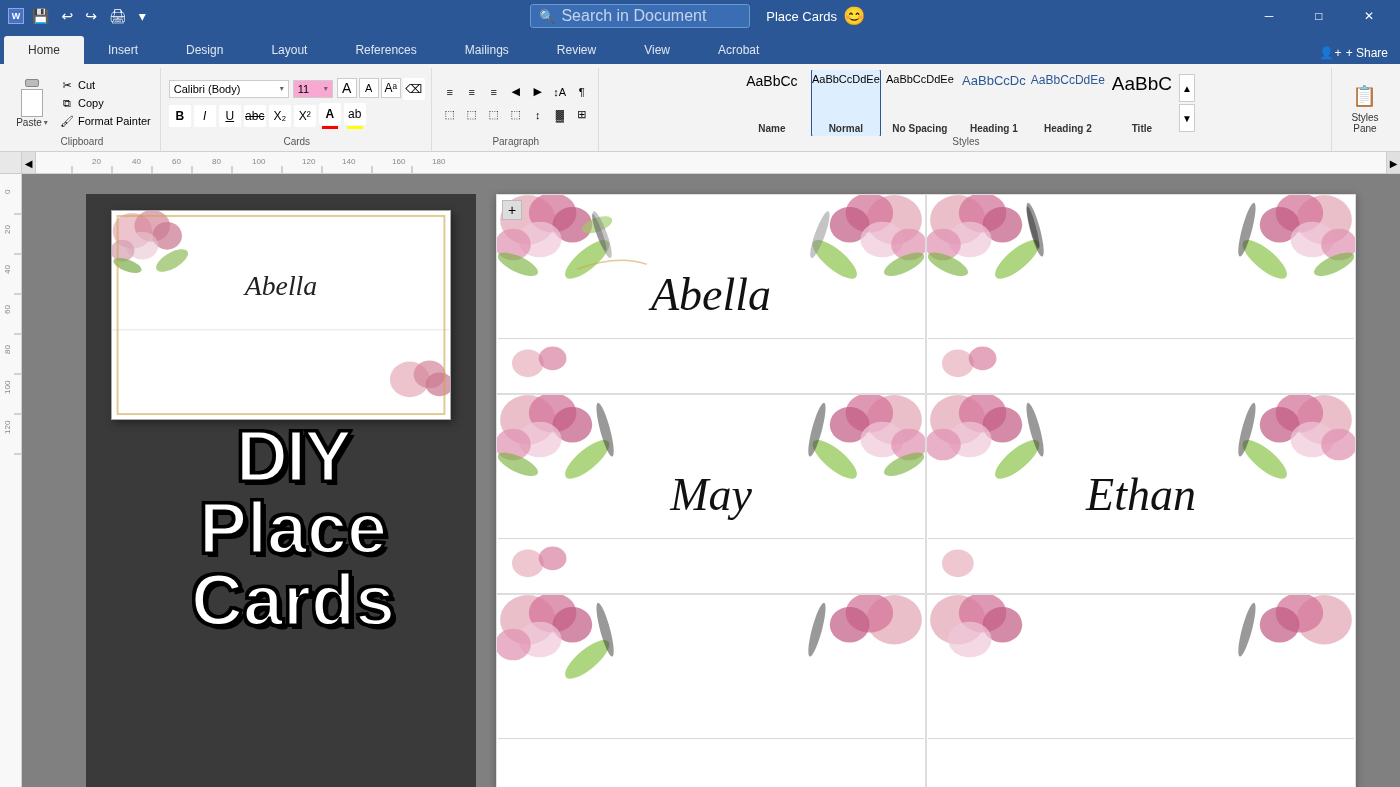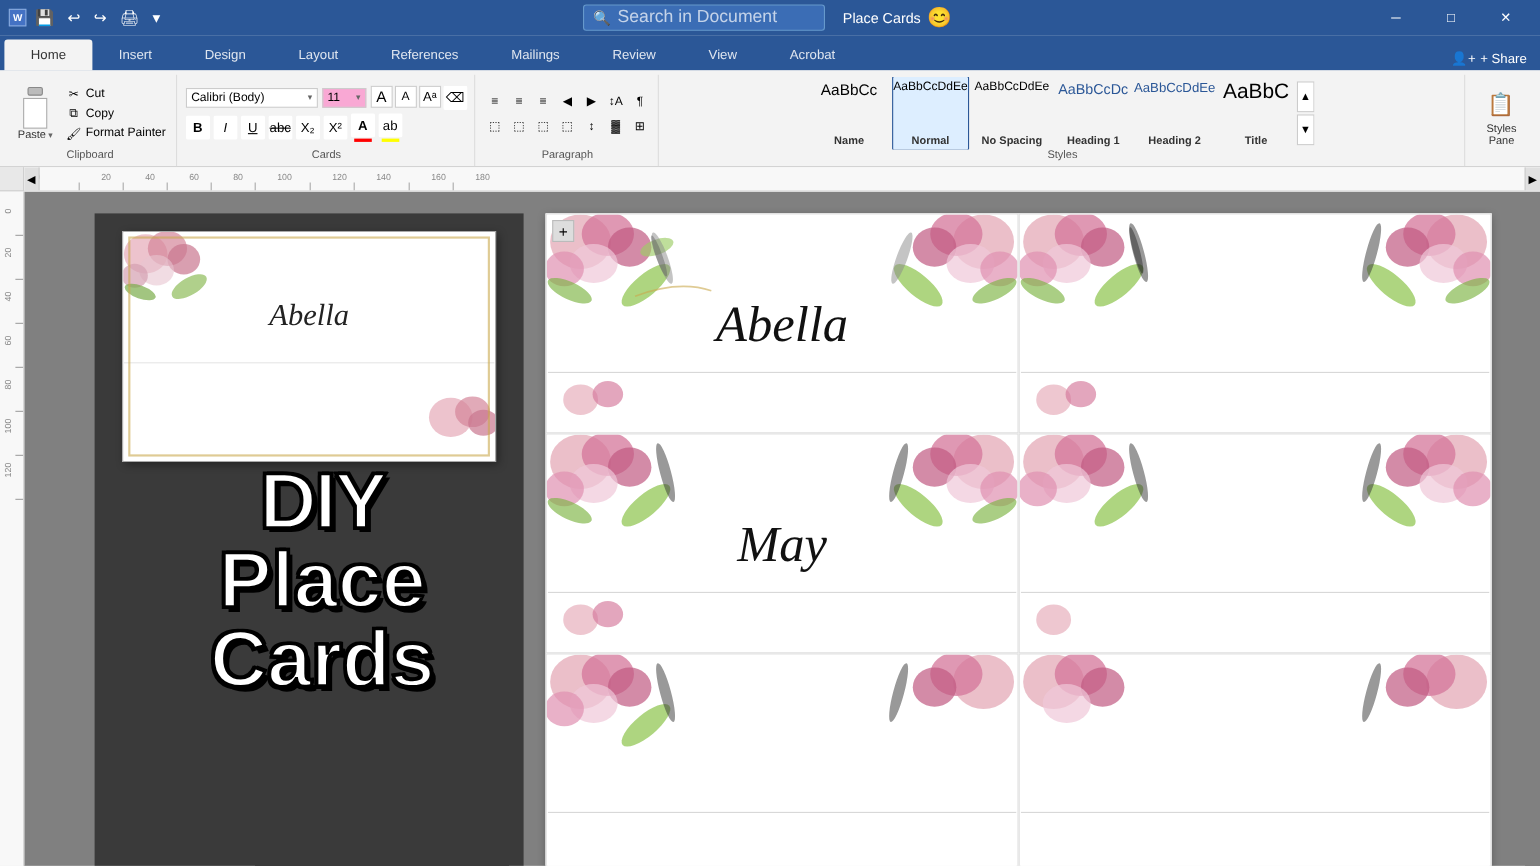--- a/index.html
+++ b/index.html
@@ -941,20 +941,21 @@
             <ellipse cx="400" cy="25" rx="28" ry="25" fill="#e8b4c0" opacity="0.85"></ellipse>
             <ellipse cx="375" cy="18" rx="24" ry="20" fill="#d4769a" opacity="0.75"></ellipse>
             <ellipse cx="355" cy="30" rx="20" ry="18" fill="#c05a82" opacity="0.7"></ellipse>
             <ellipse cx="388" cy="45" rx="22" ry="18" fill="#f0c8d8" opacity="0.7"></ellipse>
             <ellipse cx="415" cy="50" rx="18" ry="16" fill="#e090b0" opacity="0.7"></ellipse>
             <ellipse cx="340" cy="65" rx="28" ry="10" fill="#8bc34a" opacity="0.7" transform="rotate(40,340,65)"></ellipse>
             <ellipse cx="322" cy="35" rx="5" ry="28" fill="#333" opacity="0.5" transform="rotate(15,322,35)"></ellipse>
             <line x1="0" y1="145" x2="430" y2="145" stroke="#ccc" stroke-width="0.8"></line>
             <ellipse cx="30" cy="170" rx="16" ry="14" fill="#e8b4c0" opacity="0.75"></ellipse>
           </svg>
+          <div class="card-name" style="font-size:46px; font-family: Georgia, serif; font-style: italic;">Ethan</div>
         </div>
 
         <div class="place-card">
           <svg width="100%" height="100%" viewBox="0 0 430 200" style="position:absolute;top:0;left:0;">
             <rect width="430" height="200" fill="white"></rect>
             <ellipse cx="30" cy="25" rx="28" ry="25" fill="#e8b4c0" opacity="0.85"></ellipse>
             <ellipse cx="55" cy="18" rx="24" ry="20" fill="#d4769a" opacity="0.75"></ellipse>
             <ellipse cx="75" cy="30" rx="20" ry="18" fill="#c05a82" opacity="0.7"></ellipse>
             <ellipse cx="42" cy="45" rx="22" ry="18" fill="#f0c8d8" opacity="0.7"></ellipse>
             <ellipse cx="15" cy="50" rx="18" ry="16" fill="#e090b0" opacity="0.7"></ellipse>

